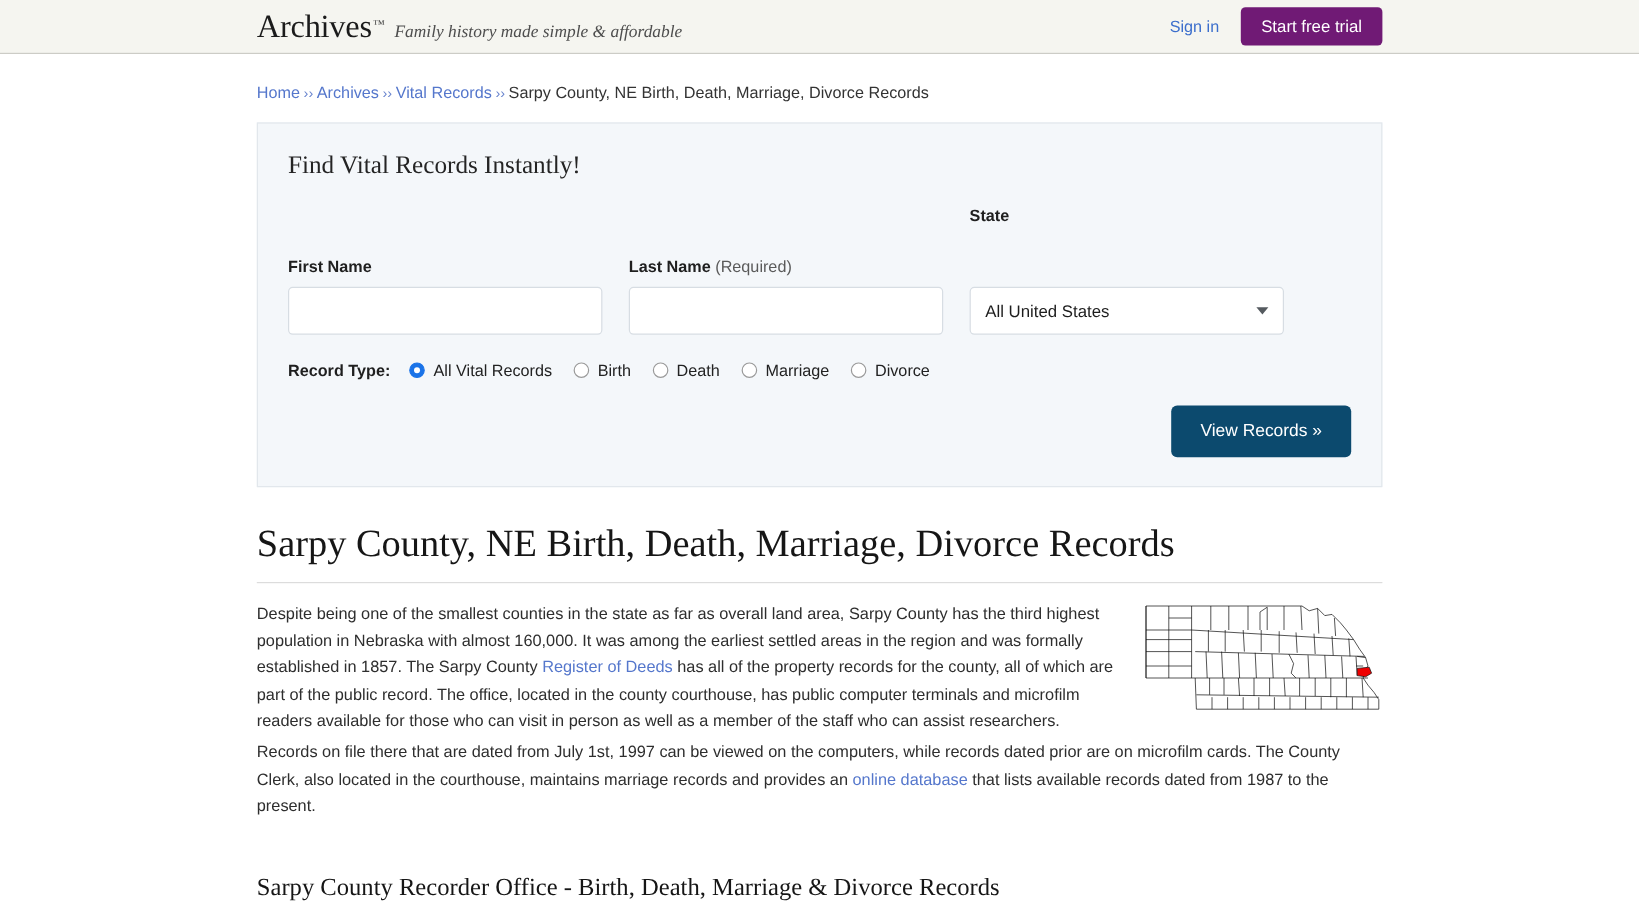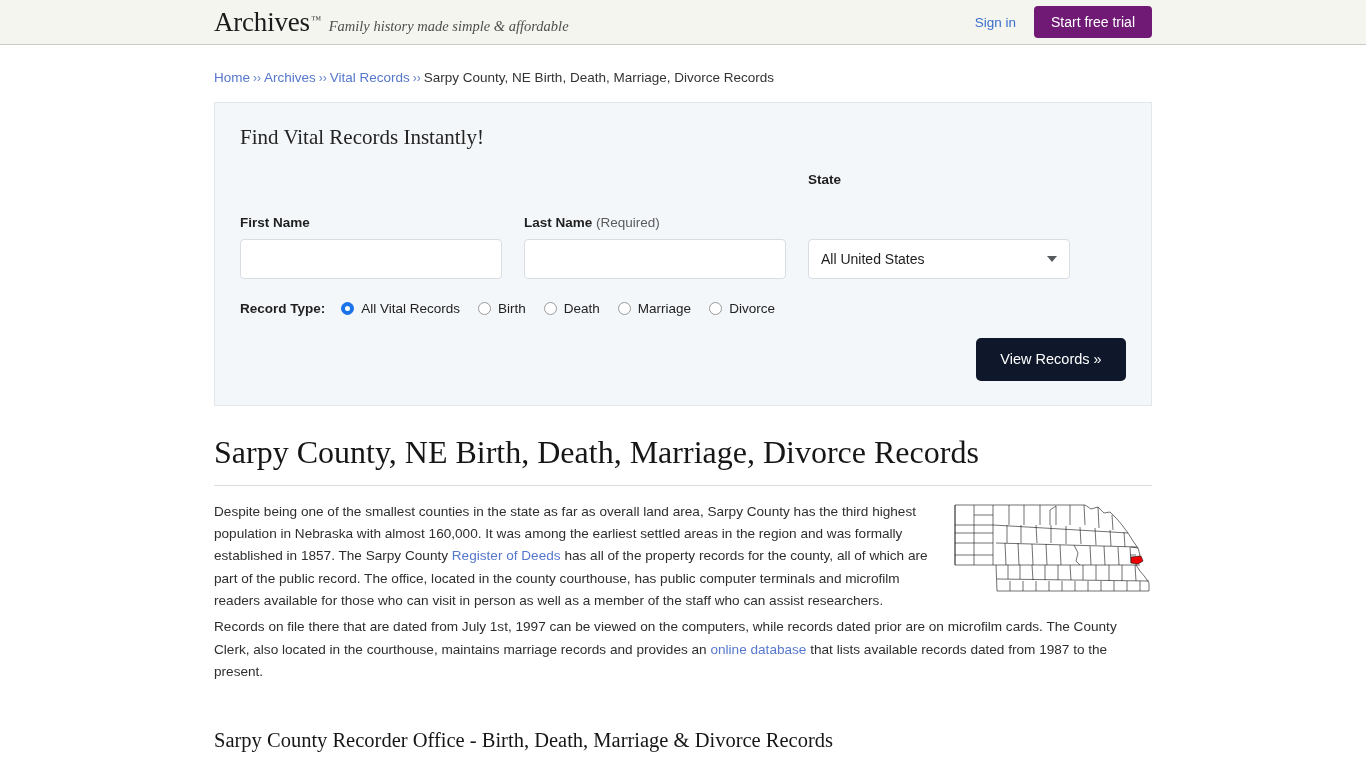--- a/index.html
+++ b/index.html
@@ -227,21 +227,21 @@
   }
   .radio-text { color: #222222; }
 
   
   .btn-row {
     display: flex;
     justify-content: flex-end;
     margin-top: 22px;
   }
   .view-records-btn {
-    background: #0f172a;
+    background: #0c4a6e;
     color: #ffffff;
     font-size: 14.5px;
     border: none;
     border-radius: 5px;
     padding: 14px 22px;
     cursor: pointer;
     font-family: "Liberation Sans", sans-serif;
     line-height: 1;
     min-width: 150px;
   }

